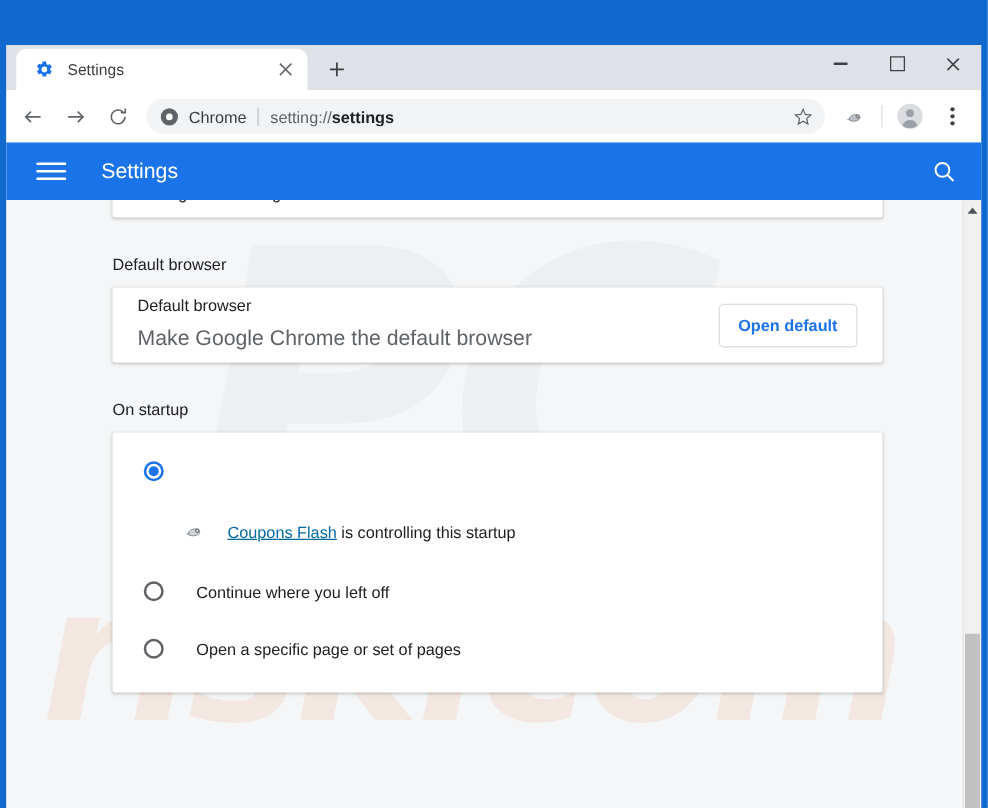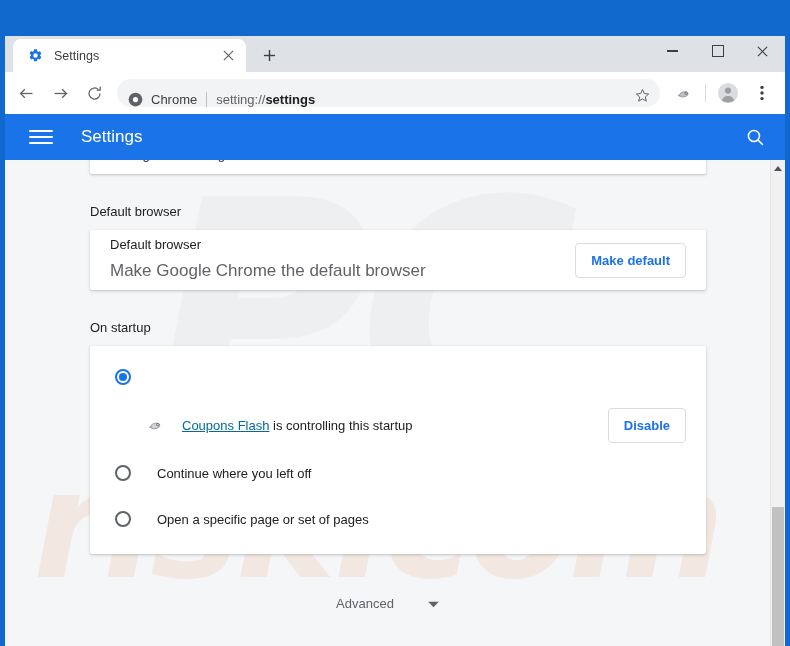--- a/index.html
+++ b/index.html
@@ -113,21 +113,21 @@
     display: flex; align-items: center; justify-content: center;
     border-radius: 50%;
   }
   .omnibox {
     flex: 1;
     height: 28px;
     margin: 0 6px 0 6px;
     background: #f1f3f4;
     border-radius: 14px;
     display: flex;
-    align-items: flex-end;
+    align-items: center;
     padding: 0 6px 0 10px;
     min-width: 0;
   }
   .omnibox-icon {
     width: 16px; height: 16px;
     flex: 0 0 16px;
     display: flex; align-items: center; justify-content: center;
   }
   .omni-chip {
     font-size: 13px;
@@ -551,62 +551,53 @@
           </div>
         </div>
 
         <div class="section-title">Default browser</div>
         <div class="card">
           <div class="row">
             <div class="row-text">
               <div class="row-title">Default browser</div>
               <div class="row-sub">Make Google Chrome the default browser</div>
             </div>
-            <button class="btn-outline">Make default</button>
+            <button class="btn-outline">Open default</button>
           </div>
         </div>
 
         <div class="section-title">On startup</div>
         <div class="card startup-card">
 
           <div class="radio-row">
             <span class="radio checked"></span>
           </div>
 
           <div class="ext-row">
             <span class="ext-icon">
               <svg width="18" height="18" viewBox="0 0 20 20">
                 <path d="M2.5 12.5 L6 11.2 L6 13.4 Z" fill="#9aa0a6"></path>
                 <path d="M5.5 10.6 C7.5 8.2 11 7.2 13.6 8.4 C15.6 9.3 15.8 11.4 14.2 12.6 C12 14.3 8 14.6 5.6 13.2 Z" fill="#cfd3d7" stroke="#80868b" stroke-width="0.8"></path>
                 <circle cx="13.2" cy="9.6" r="1.5" fill="none" stroke="#5f6368" stroke-width="0.9"></circle>
               </svg>
             </span>
             <span class="ext-text"><a class="ext-link" href="#">Coupons Flash</a><span> is controlling this startup</span></span>
-            <button class="btn-outline">Disable</button>
           </div>
 
           <div class="radio-row">
             <span class="radio"></span>
             <span class="radio-label">Continue where you left off</span>
           </div>
 
           <div class="radio-row">
             <span class="radio"></span>
             <span class="radio-label">Open a specific page or set of pages</span>
           </div>
         </div>
 
-        <div class="advanced">
-          <span class="advanced-label">Advanced</span>
-          <span>
-            <svg width="11" height="7" viewBox="0 0 12 8" fill="#5f6368">
-              <polygon points="0,0.8 6,7 12,0.8"></polygon>
-            </svg>
-          </span>
-        </div>
 
       </div>
     </div>
 
     <div class="scrollbar">
       <div class="sb-arrow up">
         <span class="arrow-tri up"></span>
       </div>
       <div class="sb-thumb"></div>
       <div class="sb-arrow down">

